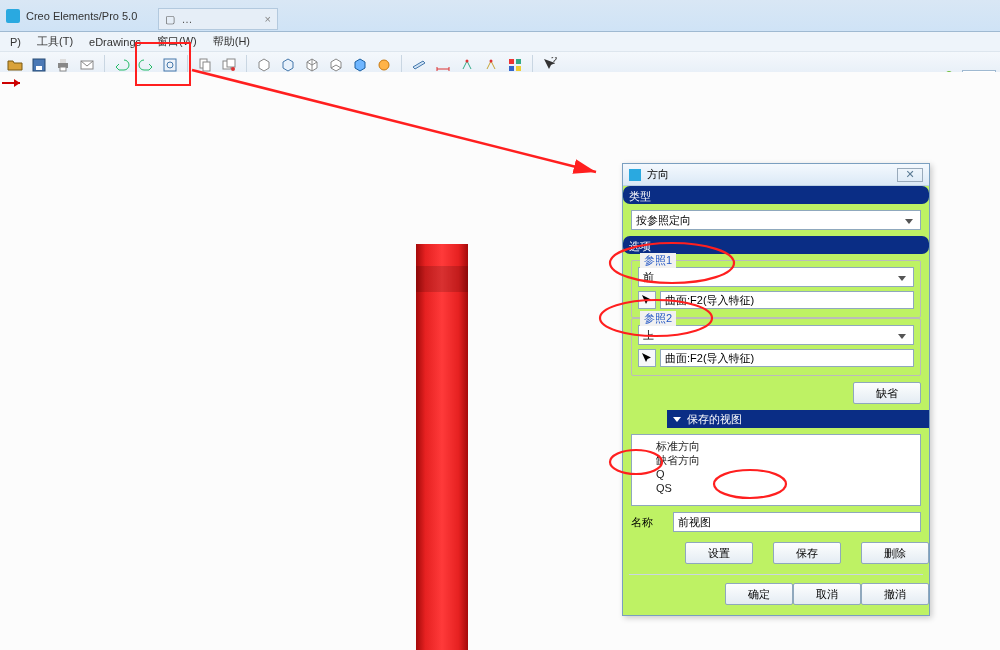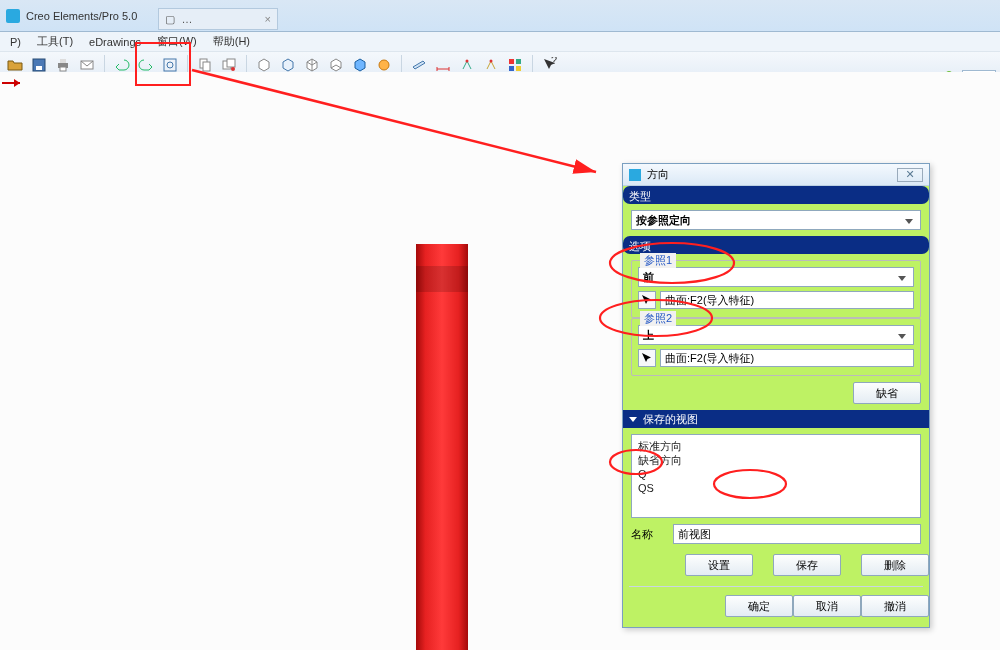--- a/index.html
+++ b/index.html
@@ -40,34 +40,34 @@
   
   svg.anno { position:absolute; left:0; top:0; width:1000px; height:650px; pointer-events:none; }
 
   
   .dialog { position:absolute; left:622px; top:163px; width:308px; background:#bef264; border:1px solid #7a9fc0; box-shadow:2px 2px 6px rgba(0,0,0,.2);}
   .dlg-title { height:22px; background:linear-gradient(#f4f9fe,#dbe9f6); display:flex; align-items:center; padding:0 6px; border-bottom:1px solid #bcd0e2;}
   .dlg-title .ico { width:12px; height:12px; background:#2aa9e0; margin-right:6px;}
   .dlg-title .close { margin-left:auto; width:26px; height:14px; border:1px solid #9ab; display:flex; align-items:center; justify-content:center; color:#5a7a94;}
   .section-hdr { height:18px; background:#0a2d85; color:#fff; display:flex; align-items:flex-end; padding:0 6px; font-weight:500;border-radius:7px;}
   .section-body { padding:6px 8px; }
-  .dropdown { width:100%; height:20px; border:1px solid #8fa8bd; background:#fff; display:flex; align-items:center; padding:0 4px; justify-content:space-between;font-weight:bold;}
+  .dropdown { width:100%; height:20px; border:1px solid #8fa8bd; background:#fff; display:flex; align-items:center; padding:0 4px; justify-content:space-between;}
   .dropdown .arrow { width:14px; text-align:center; color:#555;}
   .group { border:1px solid #bbb; border-radius:2px; padding:6px 6px 8px; position:relative;}
   .group .legend { position:absolute; top:-8px; left:8px; background:#f1f1f1; padding:0 4px; color:#2256c4;}
   .picker-row { display:flex; align-items:center; gap:4px; margin-top:4px;}
   .picker-row .cursor-btn { width:18px; height:18px; border:1px solid #8fa8bd; background:#f7f8fa; display:flex; align-items:center; justify-content:center;}
   .picker-row .field { flex:1; height:18px; border:1px solid #8fa8bd; background:#fff; padding:0 4px; display:flex; align-items:center; color:#000;}
   .btn { height:22px; min-width:64px; border:1px solid #8fa8bd; background:linear-gradient(#fdfefe,#e4ecf3); border-radius:2px; display:inline-flex; align-items:center; justify-content:center; padding:0 22px; cursor:default;}
   .btn-row { display:flex; gap:20px; justify-content:flex-end; padding:8px 0;}
   .btn-row.tight { gap:0; padding:6px 0 10px;}
   .right-align { display:flex; justify-content:flex-end; margin-top:6px;}
-  .saved-hdr { height:18px; background:#0a2d85; color:#fff; display:flex; align-items:center; gap:6px; padding:0 6px;}
+  .saved-hdr { height:18px; background:#0a2d85; color:#fff; display:flex; align-items:center; gap:6px; padding:0 6px;margin-left:44px;}
   .saved-hdr .tri { width:0;height:0;border-top:5px solid #fff;border-left:4px solid transparent;border-right:4px solid transparent;}
-  .saved-list { background:#fff; border:1px solid #8fa8bd; margin:6px 8px 0; height:84px; padding:4px 6px; line-height:14px; color:#222;}
+  .saved-list { background:#fff; border:1px solid #8fa8bd; margin:6px 8px 0; height:72px; padding:4px 24px; line-height:14px; color:#222;}
   .name-row { display:flex; align-items:center; gap:20px; padding:6px 8px 2px;}
   .name-row input { flex:1; height:20px; border:1px solid #8fa8bd; padding:0 4px;}
   .rule { height:1px; background:#c9d6e2; margin:2px 6px;}
 
   .chev { width:0;height:0;border-top:5px solid #555;border-left:4px solid transparent;border-right:4px solid transparent; display:inline-block;}
 </style>
 </head>
 <body>
 
 <div class="titlebar">

